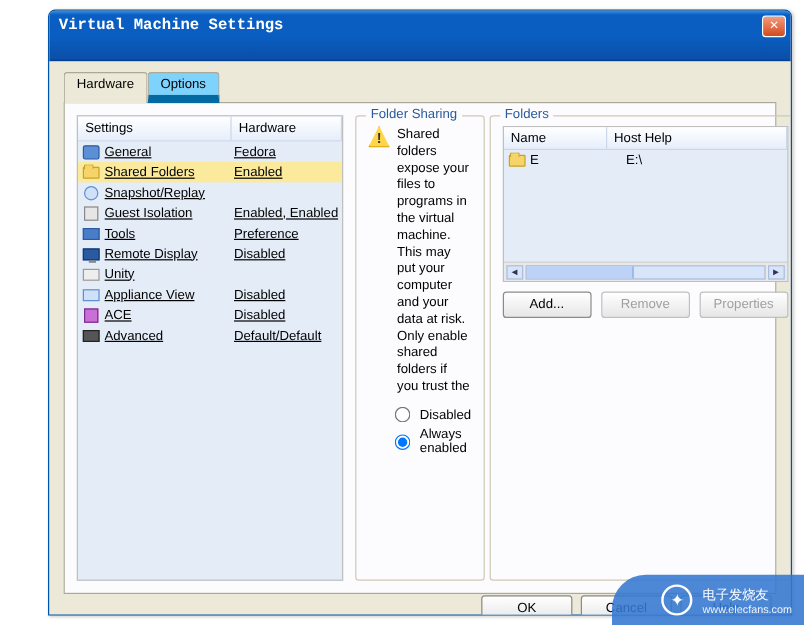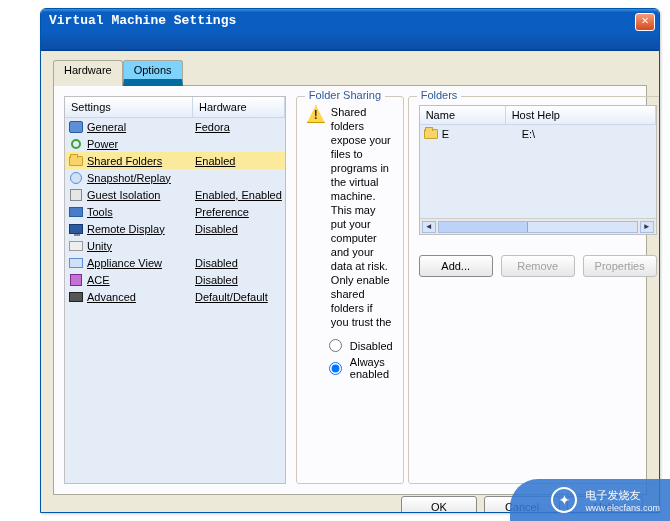--- a/index.html
+++ b/index.html
@@ -186,21 +186,21 @@
     background: #e8e8e8;
     border-top: 1px solid #cfcfcf;
     display:flex;
     align-items:center;
     padding:0 2px;
     gap:2px;
   }
   .sb-btn { width:14px;height:12px;background:#d8e4f8;border:1px solid #a9bde0;font-size:8px;text-align:center;line-height:10px;color:#335; }
   .sb-track { flex:1;height:12px;background:#d8e4f8;border:1px solid #a9bde0;position:relative;}
   .sb-thumb { position:absolute;left:0;top:0;height:10px;width:45%;background:#bcd3f7;border-right:1px solid #8fa8d8;}
-  .folder-btn-row { display:flex; gap:8px; margin-top:20px; }
+  .folder-btn-row { display:flex; gap:8px; margin-top:8px; }
   .btn {
     min-width: 74px;
     height: 22px;
     font-size: 11px;
     background: linear-gradient(to bottom,#fff,#e6e6e6);
     border: 1px solid #8a8a8a;
     border-radius: 3px;
     cursor: pointer;
   }
   .btn.disabled {
@@ -276,27 +276,20 @@
             <div class="col-summary">Hardware</div>
           </div>
           <div class="list-body">
             <div class="list-row">
               <span class="row-icon">
                   <span class="ico-generic"></span>
                 </span>
               <span class="row-label">General</span>
               <span class="row-summary">Fedora</span>
             </div>
-            <div class="list-row">
-              <span class="row-icon">
-                  <span class="ico-power"></span>
-                </span>
-              <span class="row-label">Power</span>
-              <span class="row-summary"></span>
-            </div>
             <div class="list-row selected">
               <span class="row-icon">
                   <span class="ico-folder"></span>
                 </span>
               <span class="row-label">Shared Folders</span>
               <span class="row-summary">Enabled</span>
             </div>
             <div class="list-row">
               <span class="row-icon">
                   <span class="ico-snap"></span>

